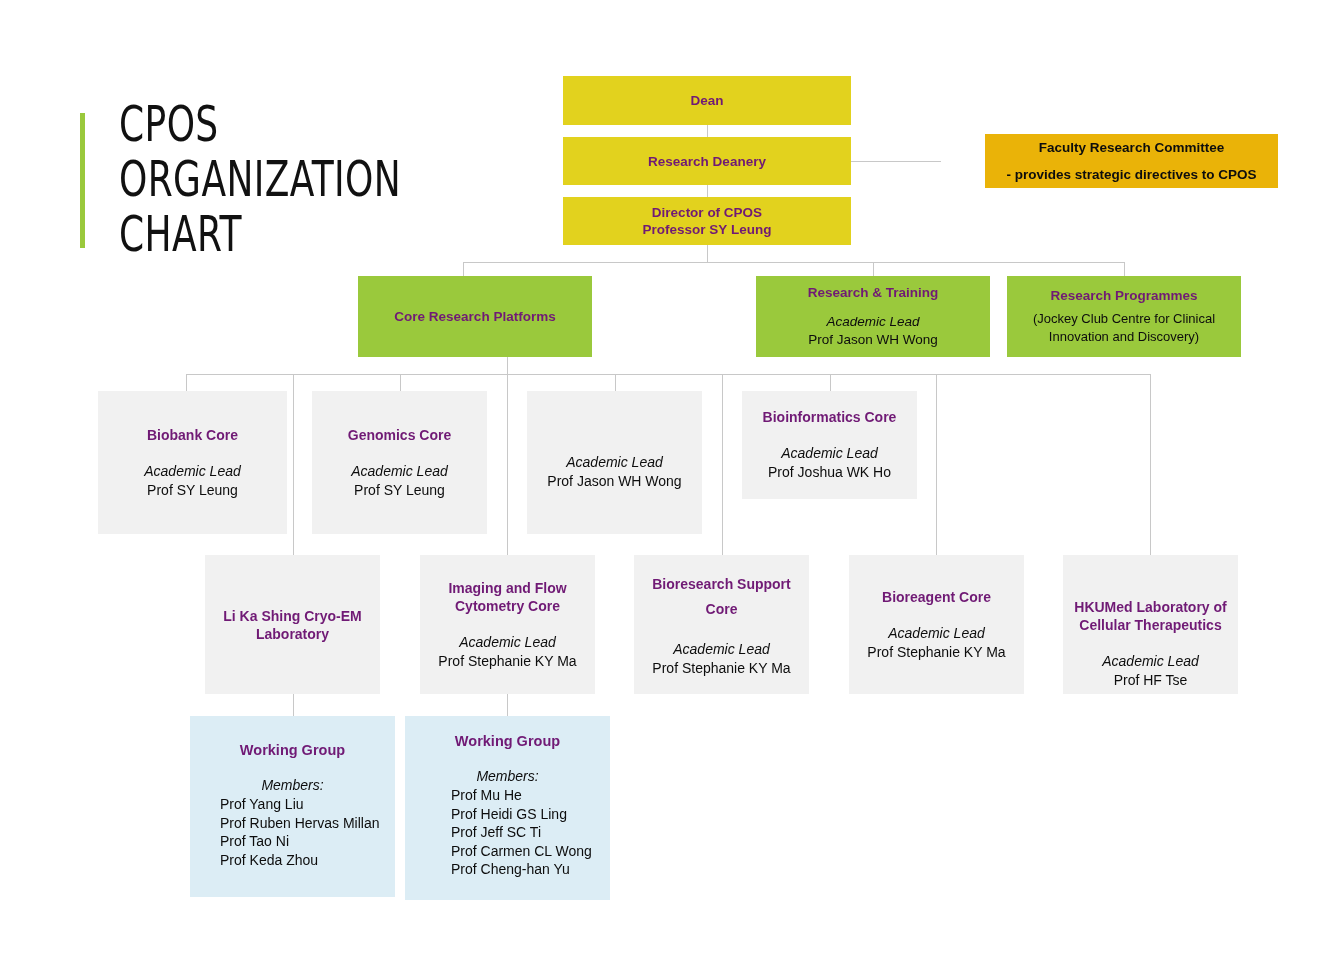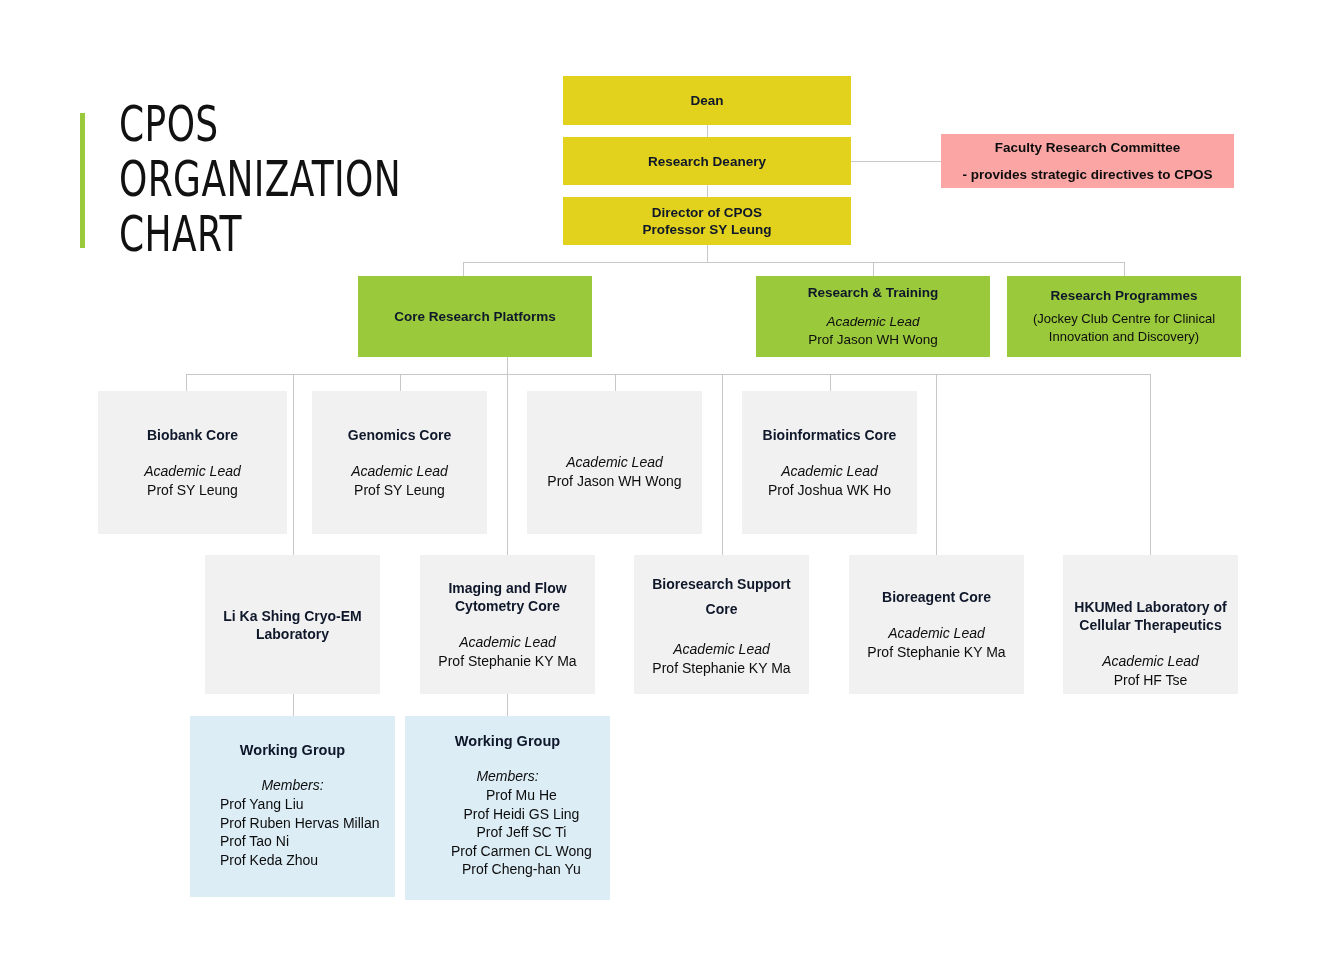--- a/index.html
+++ b/index.html
@@ -53,21 +53,21 @@
     box-sizing: border-box;
     display: flex;
     flex-direction: column;
     align-items: center;
     justify-content: center;
     text-align: center;
     padding: 4px 8px;
   }
   .node .ttl {
     font-weight: bold;
-    color: #0f172a;
+    color: #701a75;
   }
   .node .role {
     font-style: italic;
     font-weight: normal;
   }
   .node .person {
     font-weight: normal;
   }
 
   
@@ -81,21 +81,21 @@
   .green .person { font-size: 13.5px; line-height: 18px; }
   .green .sub { font-size: 13px; line-height: 18px; font-weight: normal; }
 
   
   .grey { background: #F1F1F1; }
   .grey .ttl { font-size: 14px; line-height: 18px; }
   .grey .role { font-size: 14px; line-height: 19px; }
   .grey .person { font-size: 14px; line-height: 19px; }
 
   
-  .callout { background: #fca5a5; }
+  .callout { background: #eab308; margin-left: 44px; }
   .callout .ln { font-weight: bold; font-size: 13.5px; line-height: 27px; }
 
   
   .blue { background: #DCEDF5; align-items: center; justify-content: flex-start; }
   .blue .ttl { font-size: 14.5px; line-height: 20px; }
   .blue .role { font-size: 14px; line-height: 19px; text-align: center; }
   .blue .members {
     font-size: 14px;
     line-height: 18.5px;
     text-align: left;
@@ -205,21 +205,21 @@
     <span class="role">Academic Lead</span>
     <span class="person">Prof SY Leung</span>
   </div>
 
   <div class="node grey" style="left:527px; top:391px; width:175px; height:143px;">
     <div class="gap-md"></div>
     <span class="role">Academic Lead</span>
     <span class="person">Prof Jason WH Wong</span>
   </div>
 
-  <div class="node grey" style="left:742px; top:391px; width:175px; height:143px;">
+  <div class="node grey" style="left:742px; top:391px; width:175px; height:108px;">
     <span class="ttl">Bioinformatics Core</span>
     <div class="gap-md"></div>
     <span class="role">Academic Lead</span>
     <span class="person">Prof Joshua WK Ho</span>
   </div>
 
   <div class="node grey" style="left:205px; top:555px; width:175px; height:139px;">
     <span class="ttl">Li Ka Shing Cryo-EM Laboratory</span>
   </div>
 
@@ -258,20 +258,20 @@
     <span class="members" style="padding-left:22px;">Prof Yang Liu
 Prof Ruben Hervas Millan
 Prof Tao Ni
 Prof Keda Zhou</span>
   </div>
 
   <div class="node blue" style="left:405px; top:716px; width:205px; height:184px; padding-top:15px;">
     <span class="ttl">Working Group</span>
     <div style="height:16px;"></div>
     <span class="role">Members:</span>
-    <span class="members" style="padding-left:38px;text-align:center;">Prof Mu He
+    <span class="members" style="padding-left:38px;">Prof Mu He
 Prof Heidi GS Ling
 Prof Jeff SC Ti
 Prof Carmen CL Wong
 Prof Cheng-han Yu</span>
   </div>
 
 </div>
 
 </body></html>

